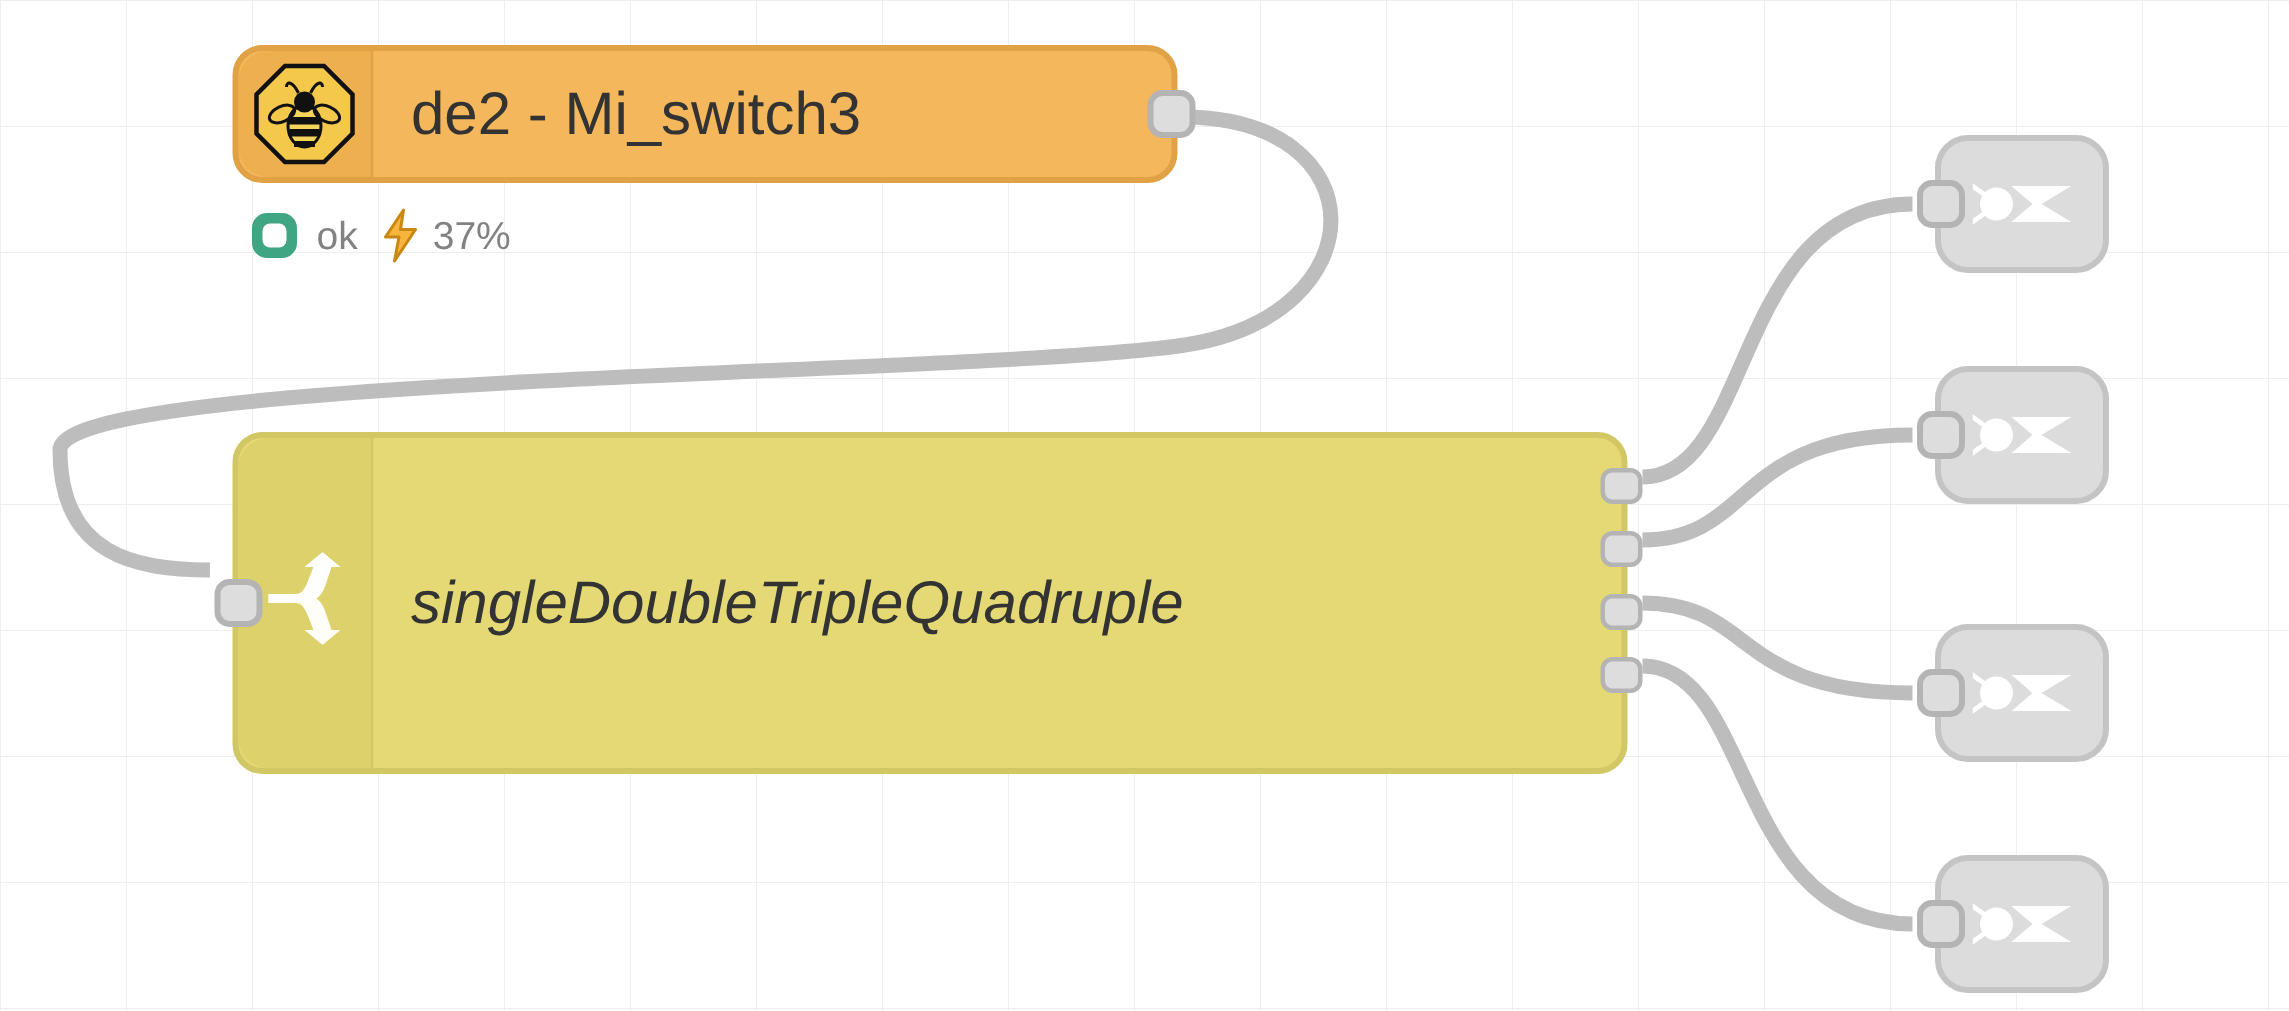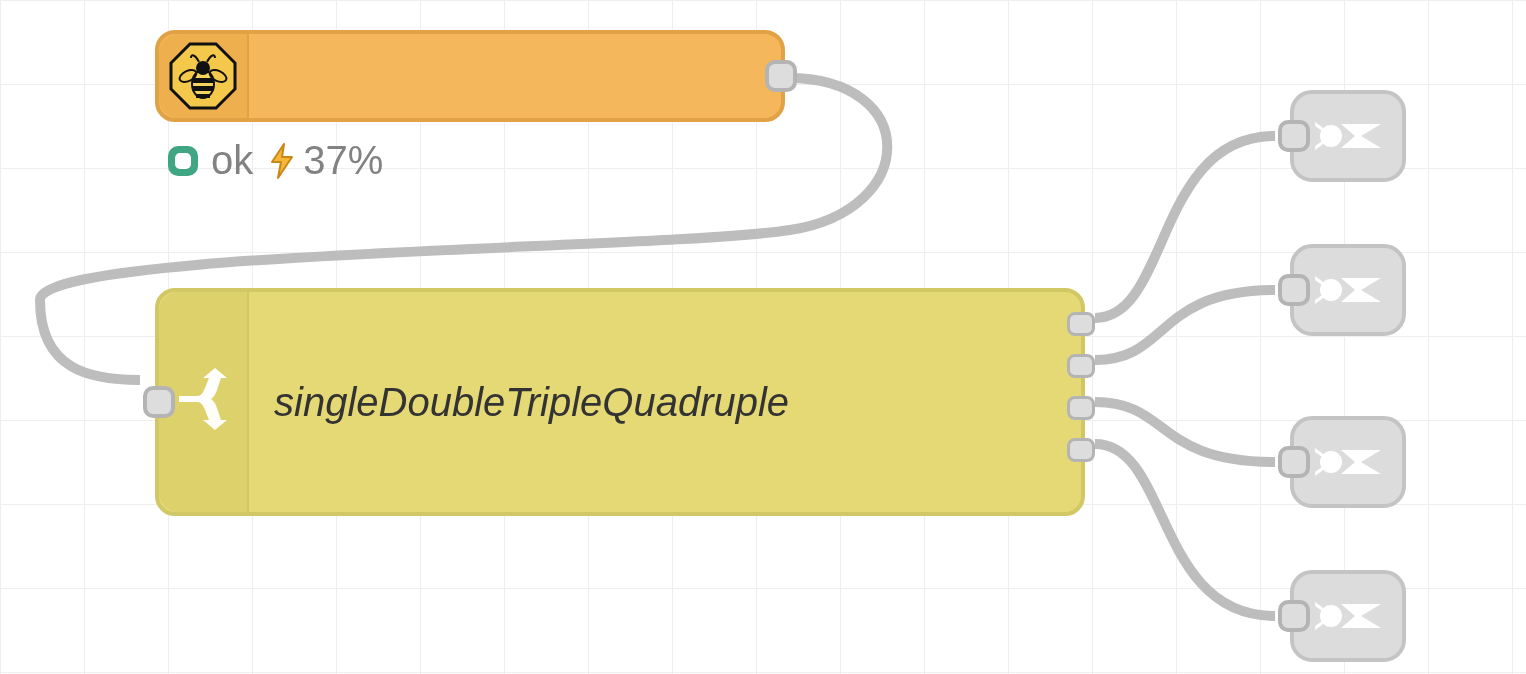--- a/index.html
+++ b/index.html
@@ -74,21 +74,21 @@
     border-right: 2px solid #e1a246;
   }
 
   
   .status-line {
     position: absolute;
     left: 165px;
     top: 138px;
     display: flex;
     align-items: center;
-    font-size: 40px;
+    font-size: 26px;
     color: #828282;
     justify-content: space-between;
   }
   .status-line svg { display: block; }
   .status-line .ok-badge { margin-right: 10px; }
   .status-line .bolt { margin: 0 6px 0 14px; }
 
   
   .node-switch {
     left: 155px;
@@ -173,20 +173,21 @@
           <rect x="-10" y="8" width="20" height="5" fill="#111"></rect>
           <rect x="-7" y="16" width="14" height="4" fill="#111"></rect>
           <circle cx="0" cy="-10" r="7" fill="#111"></circle>
           <path d="M -4 -16 C -8 -24, -12 -24, -12 -20" stroke="#111" stroke-width="2" fill="none"></path>
           <path d="M 4 -16 C 8 -24, 12 -24, 12 -20" stroke="#111" stroke-width="2" fill="none"></path>
           <ellipse cx="-15" cy="-2" rx="9" ry="5" fill="none" stroke="#111" stroke-width="2" transform="rotate(-25 -15 -2)"></ellipse>
           <ellipse cx="15" cy="-2" rx="9" ry="5" fill="none" stroke="#111" stroke-width="2" transform="rotate(25 15 -2)"></ellipse>
         </g>
       </svg>
     </div>
+    <div class="label">de2 - Mi_switch3</div>
 
     <div class="port" style="right:-16px; top:50%; transform:translateY(-50%);"></div>
   </div>
 
   <div class="status-line">
     <svg class="ok-badge" width="36" height="36" viewBox="0 0 36 36">
       <rect x="3" y="3" width="30" height="30" rx="10" ry="10" fill="#3fa583"></rect>
       <rect x="10" y="10" width="16" height="16" rx="5" ry="5" fill="#ffffff"></rect>
     </svg>
     <span>ok</span>

